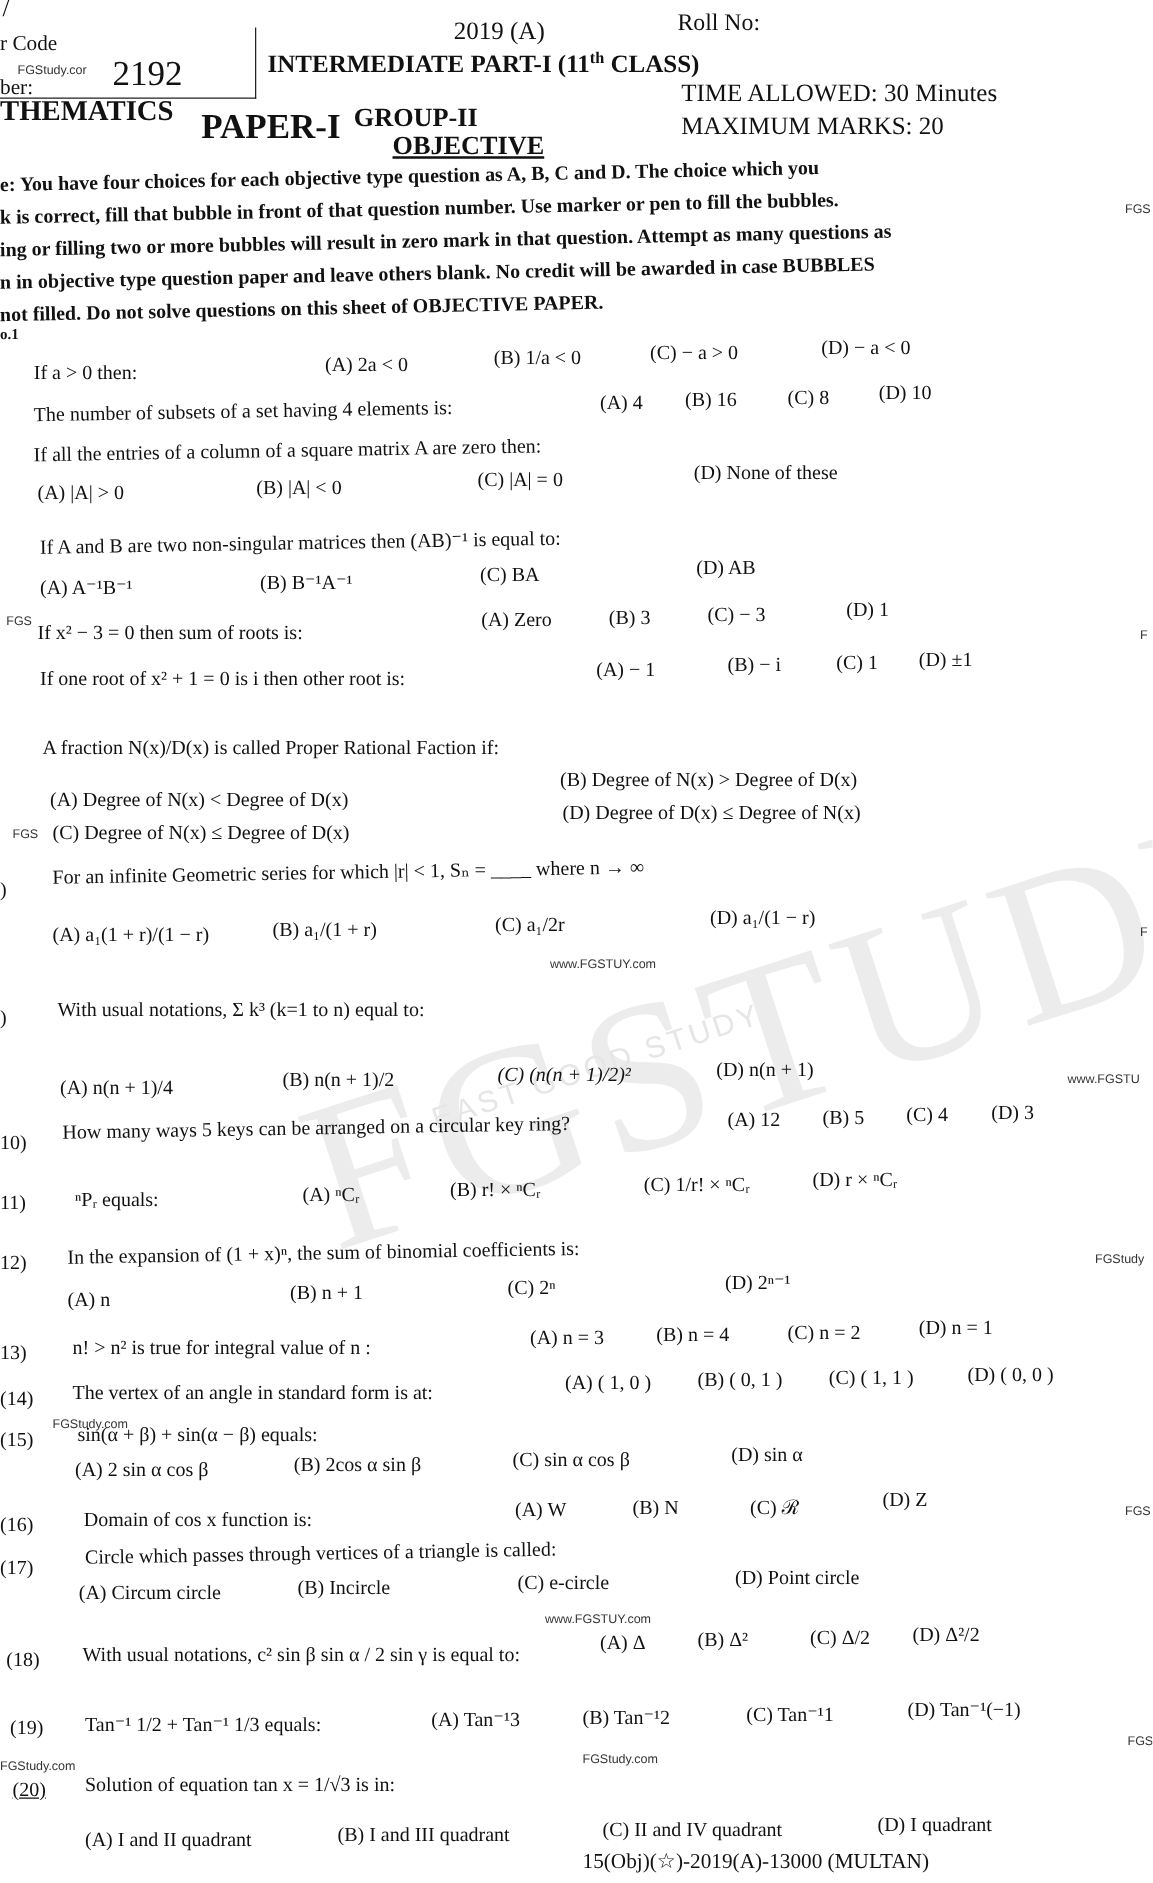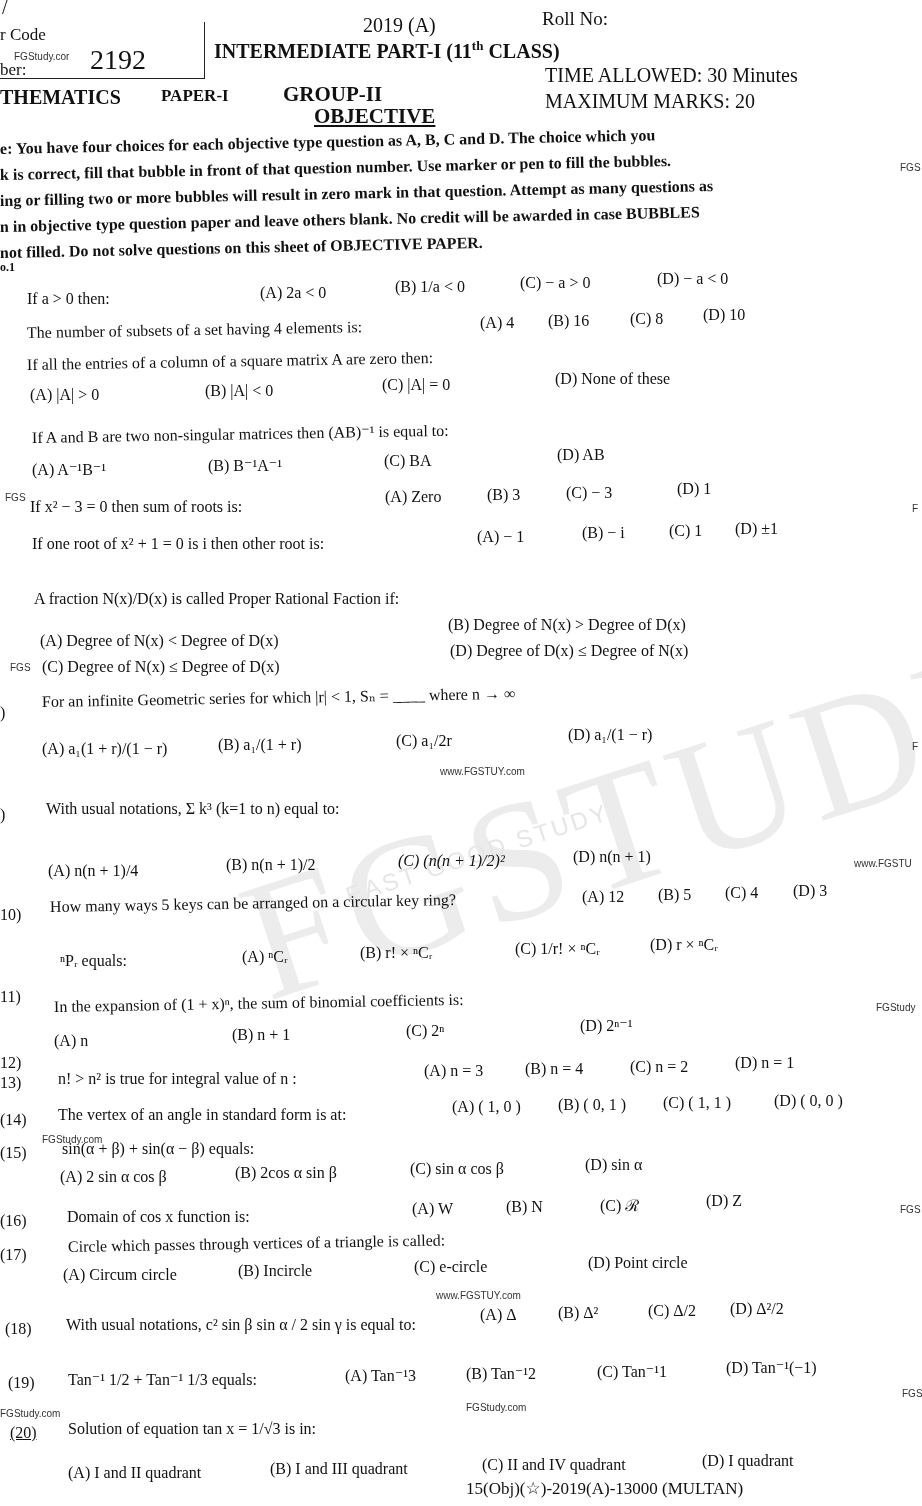--- a/index.html
+++ b/index.html
@@ -37,22 +37,22 @@
   <div class="abs serif" style="left:90px;top:44px;font-size:28px;">2192</div>
 
   <div class="abs serif" style="left:363px;top:14px;font-size:20px;">2019 (A)</div>
   <div class="abs serif" style="left:542px;top:8px;font-size:19px;">Roll No:</div>
   <div class="abs serif bold" style="left:214px;top:38px;font-size:20px;">
     <span>INTERMEDIATE PART-I (11</span><sup>th</sup><span> CLASS)</span>
   </div>
   <div class="abs serif" style="left:545px;top:64px;font-size:20px;">TIME ALLOWED: 30 Minutes</div>
   <div class="abs serif" style="left:545px;top:90px;font-size:20px;">MAXIMUM MARKS: 20</div>
 
-  <div class="abs serif bold" style="left:0;top:86px;font-size:20px;">THEMATICS</div>
-  <div class="abs serif bold" style="left:161px;top:86px;font-size:17px;">PAPER-I</div>
+  <div class="abs serif bold" style="left:0;top:76px;font-size:23px;">THEMATICS</div>
+  <div class="abs serif bold" style="left:161px;top:86px;font-size:28px;">PAPER-I</div>
   <div class="abs serif bold" style="left:283px;top:82px;font-size:21px;">GROUP-II</div>
   <div class="abs serif bold" style="left:314px;top:104px;font-size:21px;text-decoration:underline;">OBJECTIVE</div>
 
   <div class="abs serif bold" style="left:0;top:140px;font-size:16px;transform:rotate(-1.2deg);transform-origin:left;">e:  You have four choices for each objective type question as A, B, C and D.  The choice which you</div>
   <div class="abs serif bold" style="left:0;top:166px;font-size:16px;transform:rotate(-1.2deg);transform-origin:left;">k is correct, fill that bubble in front of that question number.  Use marker or pen to fill the bubbles.</div>
   <div class="abs serif bold" style="left:0;top:192px;font-size:16px;transform:rotate(-1.2deg);transform-origin:left;">ing or filling two or more bubbles will result in zero mark in that question. Attempt as many questions as</div>
   <div class="abs serif bold" style="left:0;top:218px;font-size:16px;transform:rotate(-1.2deg);transform-origin:left;">n in objective type question paper and leave others blank.  No credit will be awarded in case BUBBLES</div>
   <div class="abs serif bold" style="left:0;top:244px;font-size:16px;transform:rotate(-1.2deg);transform-origin:left;">not filled.  Do not solve questions on this sheet of OBJECTIVE PAPER.</div>
   <div class="abs wm-small" style="left:900px;top:162px;">FGS</div>
 
@@ -120,28 +120,28 @@
   <div class="abs opt" style="left:573px;top:848px;">(D)  n(n + 1)</div>
   <div class="abs wm-small" style="left:854px;top:858px;">www.FGSTU</div>
 
   <div class="abs q" style="left:0;top:906px;">10)</div>
   <div class="abs q" style="left:50px;top:898px;transform:rotate(-1deg);transform-origin:left;">How many ways 5 keys can be arranged on a circular key ring?</div>
   <div class="abs opt" style="left:582px;top:888px;">(A) 12</div>
   <div class="abs opt" style="left:658px;top:886px;">(B) 5</div>
   <div class="abs opt" style="left:725px;top:884px;">(C) 4</div>
   <div class="abs opt" style="left:793px;top:882px;">(D) 3</div>
 
-  <div class="abs q" style="left:0;top:954px;margin-top:34px;">11)</div>
+  <div class="abs q" style="left:0;top:954px;">11)</div>
   <div class="abs q" style="left:60px;top:952px;">ⁿPᵣ  equals:</div>
   <div class="abs opt" style="left:242px;top:948px;">(A) ⁿCᵣ</div>
   <div class="abs opt" style="left:360px;top:944px;">(B)  r! × ⁿCᵣ</div>
   <div class="abs opt" style="left:515px;top:940px;">(C)  1/r! × ⁿCᵣ</div>
   <div class="abs opt" style="left:650px;top:936px;">(D)  r × ⁿCᵣ</div>
 
-  <div class="abs q" style="left:0;top:1054px;">12)</div>
+  <div class="abs q" style="left:0;top:1002px;">12)</div>
   <div class="abs q" style="left:54px;top:998px;transform:rotate(-1deg);transform-origin:left;">In the expansion of  (1 + x)ⁿ, the sum of binomial coefficients is:</div>
   <div class="abs opt" style="left:54px;top:1032px;">(A) n</div>
   <div class="abs opt" style="left:232px;top:1026px;">(B) n + 1</div>
   <div class="abs opt" style="left:406px;top:1022px;">(C) 2ⁿ</div>
   <div class="abs opt" style="left:580px;top:1016px;">(D) 2ⁿ⁻¹</div>
   <div class="abs wm-small" style="left:876px;top:1002px;">FGStudy</div>
 
   <div class="abs q" style="left:0;top:1074px;">13)</div>
   <div class="abs q" style="left:58px;top:1070px;">n! &gt; n²  is true for integral value of n :</div>
   <div class="abs opt" style="left:424px;top:1062px;">(A) n = 3</div>

